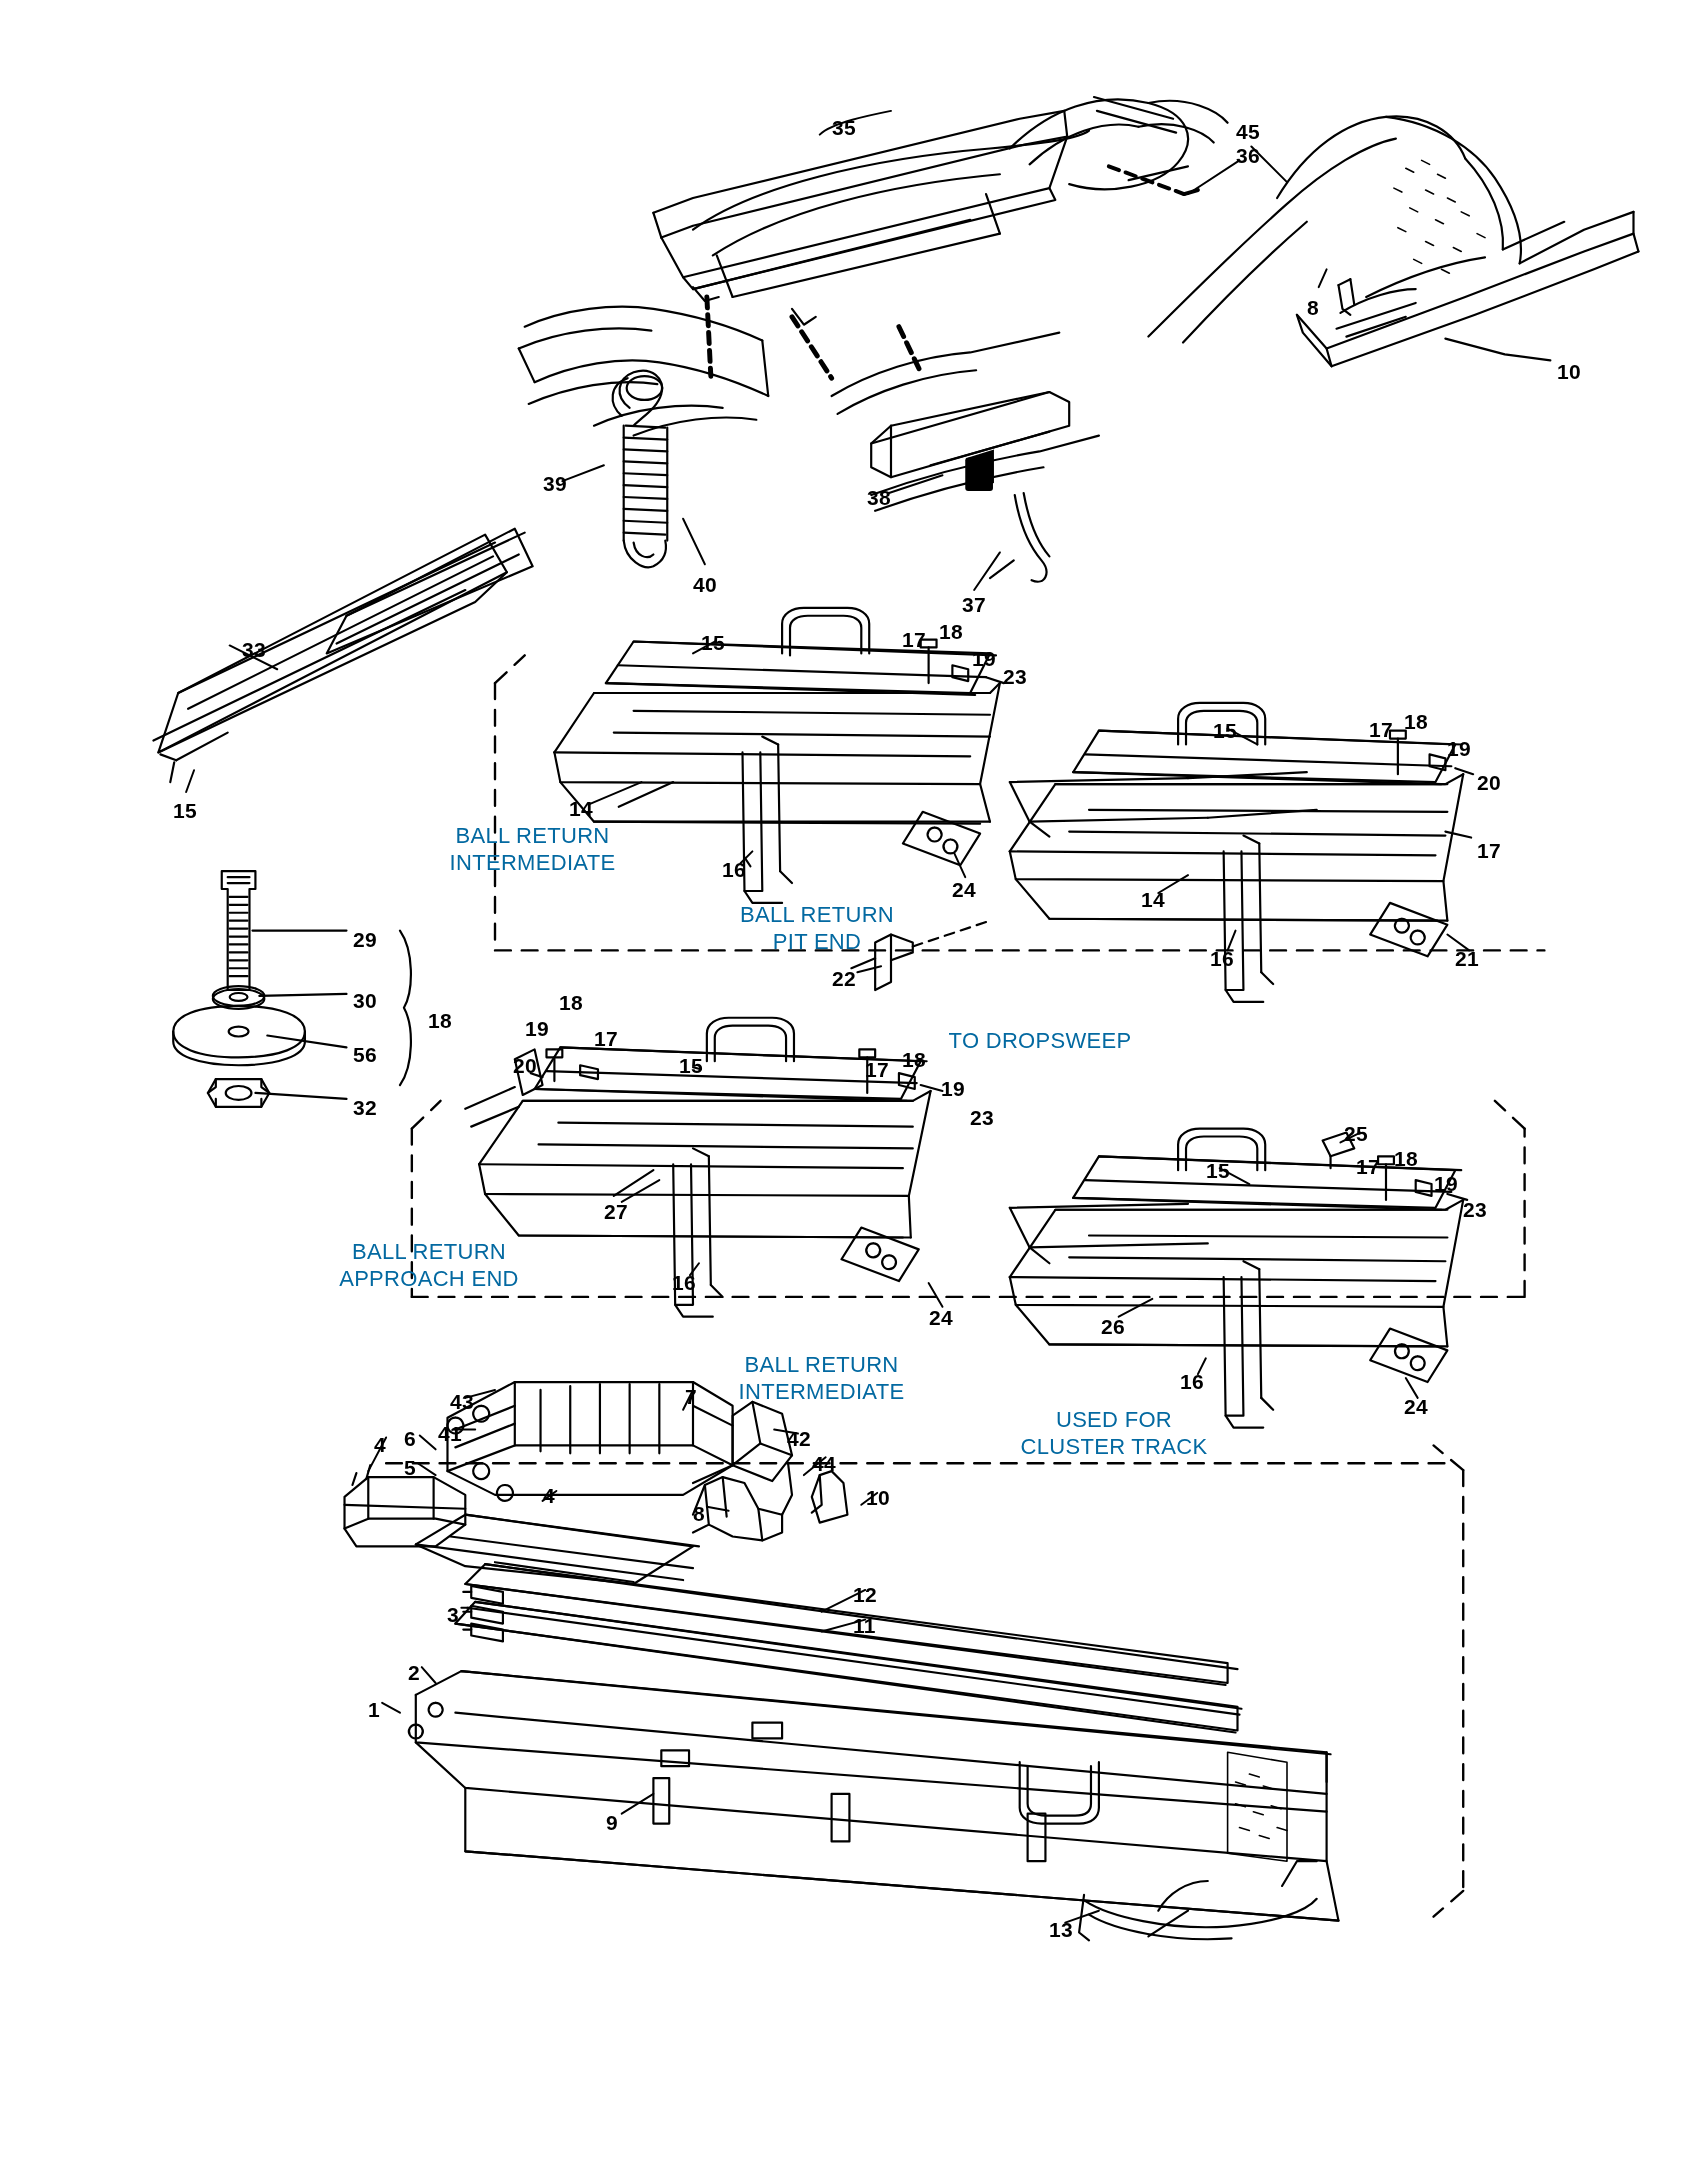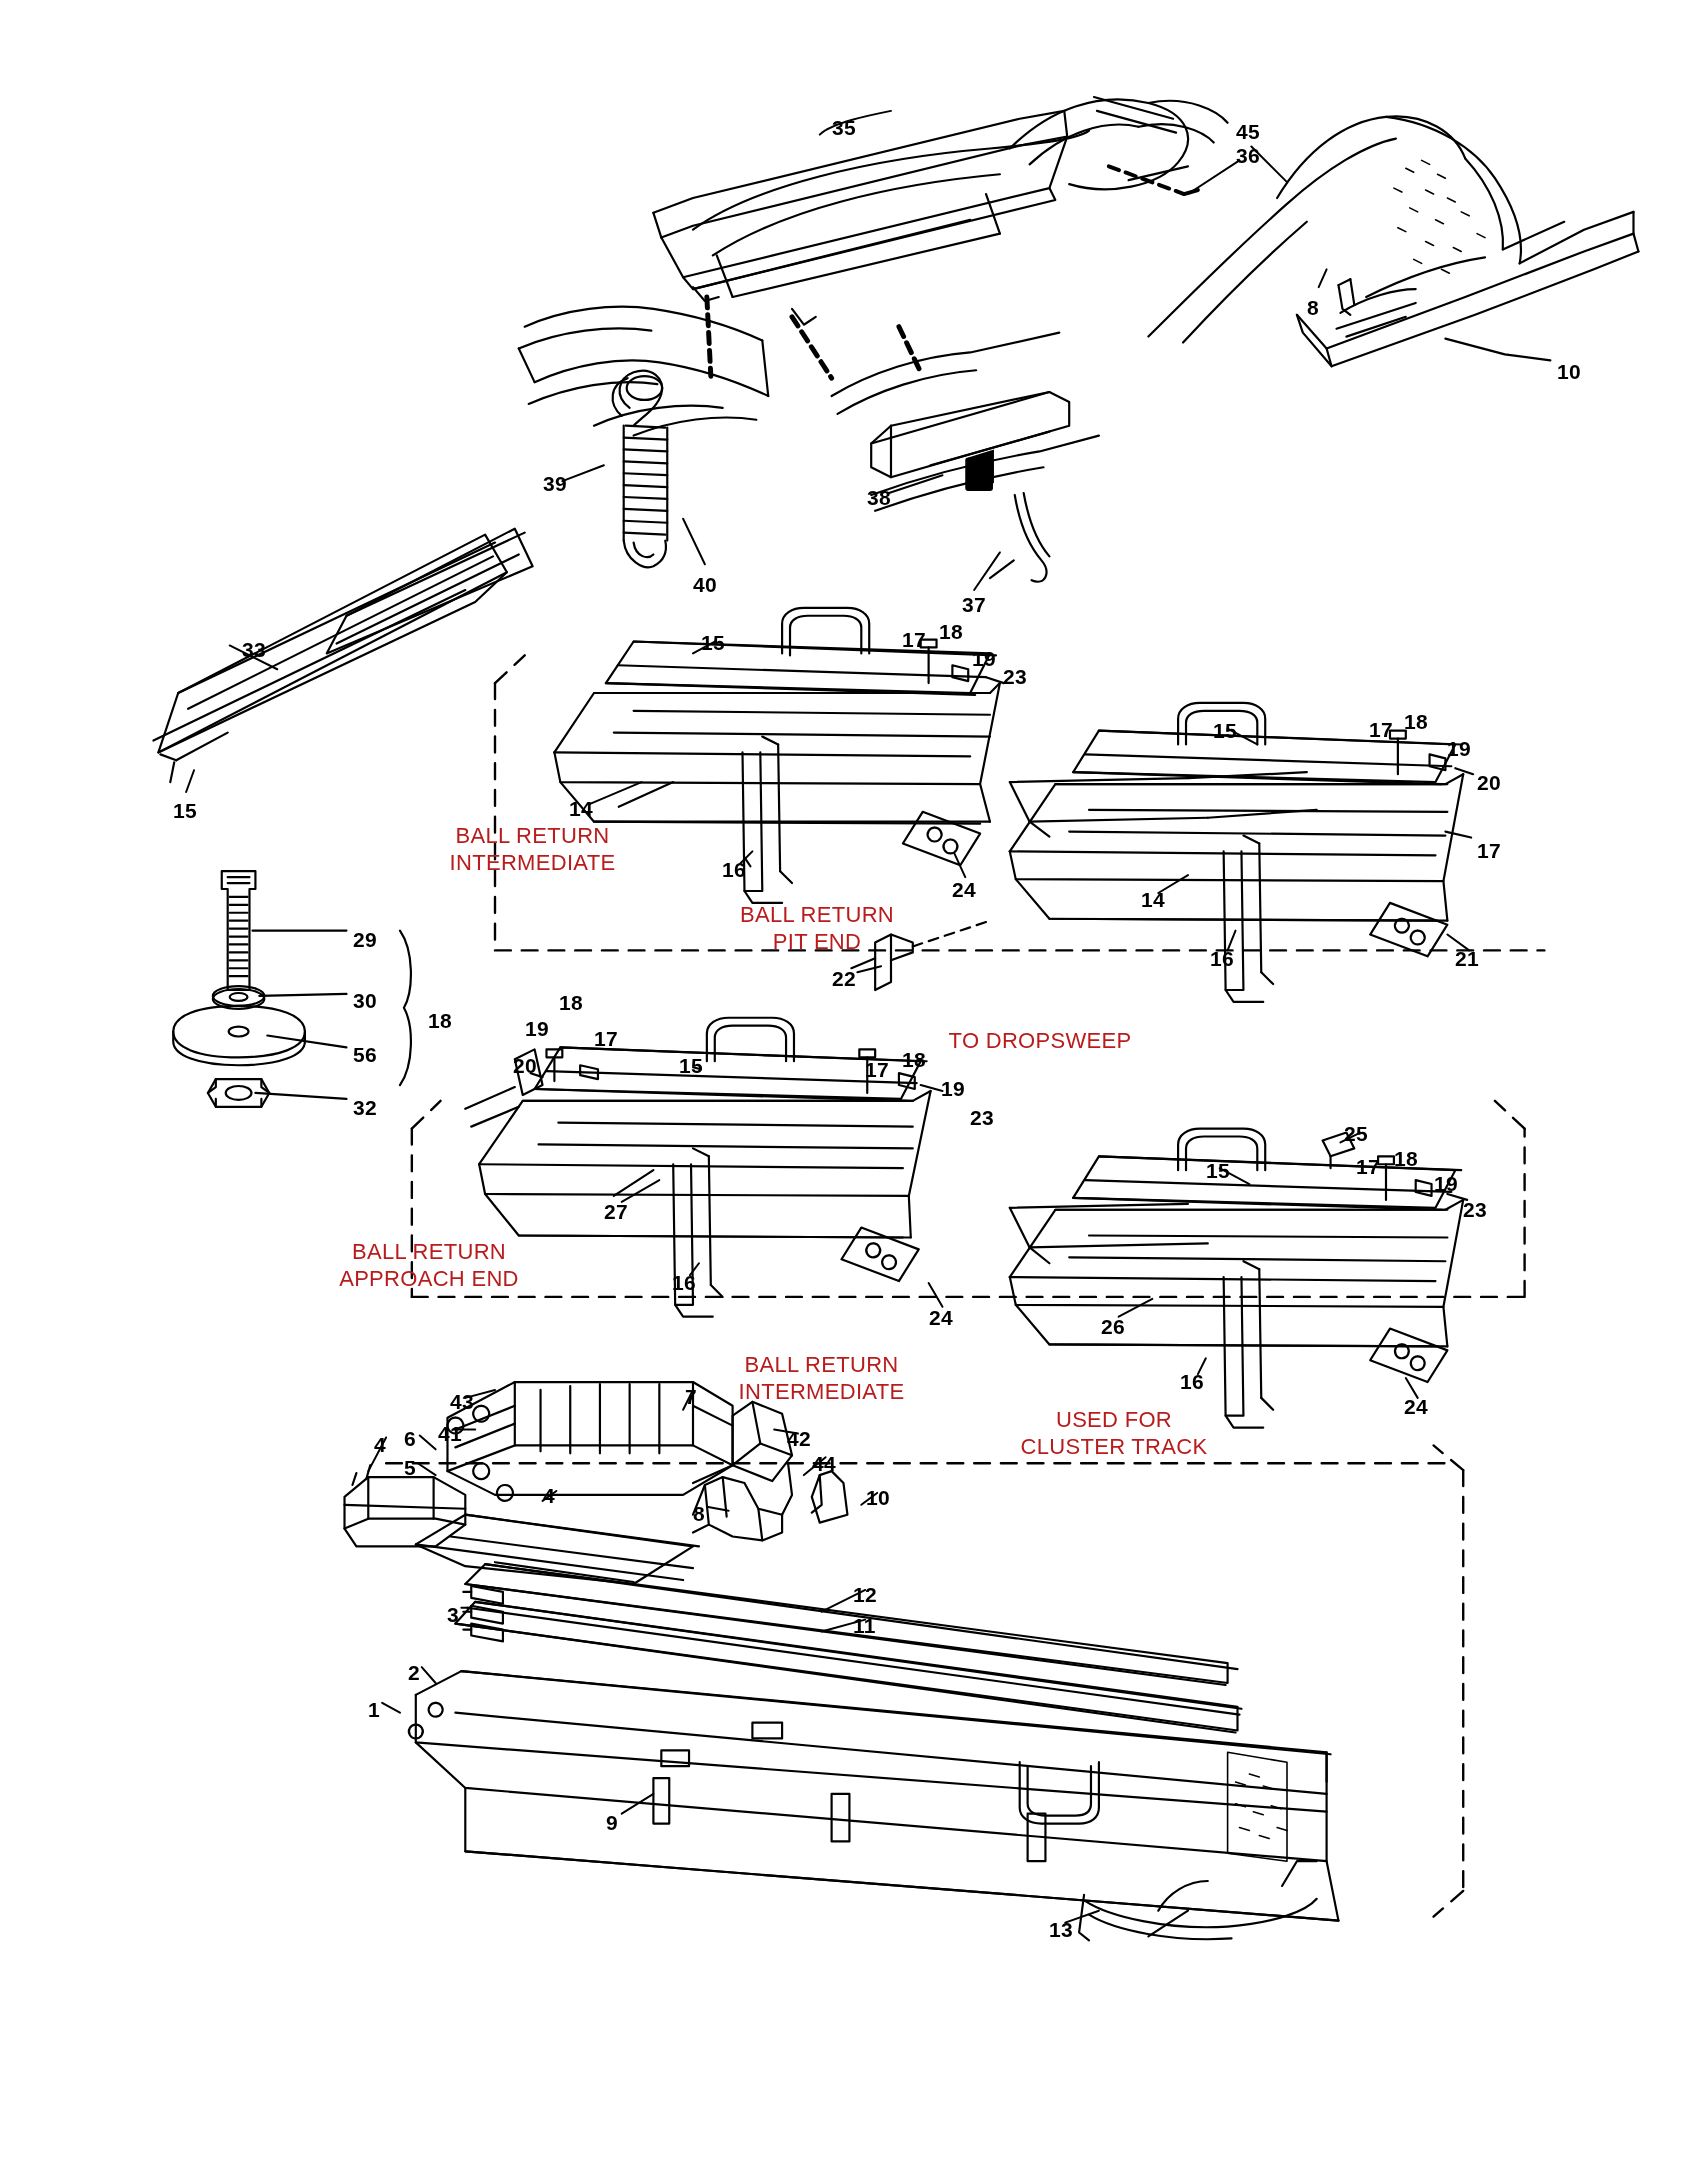--- a/index.html
+++ b/index.html
@@ -38,21 +38,21 @@
     color: #000;
     white-space: nowrap;
     letter-spacing: 0.2px;
   }
   .caption {
     position: absolute;
     font-family: "Liberation Sans", sans-serif;
     font-weight: normal;
     font-size: 22px;
     line-height: 27px;
-    color: #b91c1c;
+    color: #0369a1;
     white-space: pre;
     text-align: center;
     letter-spacing: 0.3px;
   }
 </style>
 </head>
 <body>
 
 <div id="diagram-root">
 

